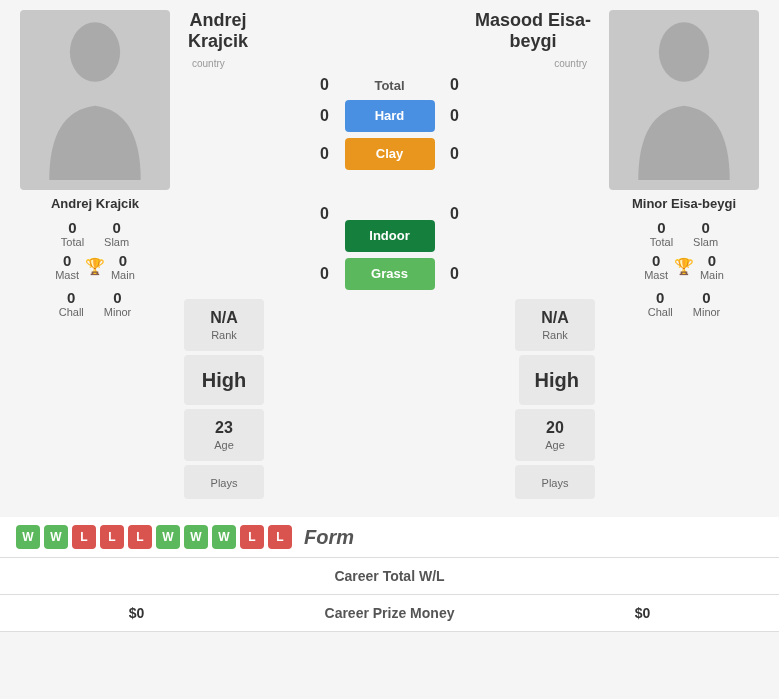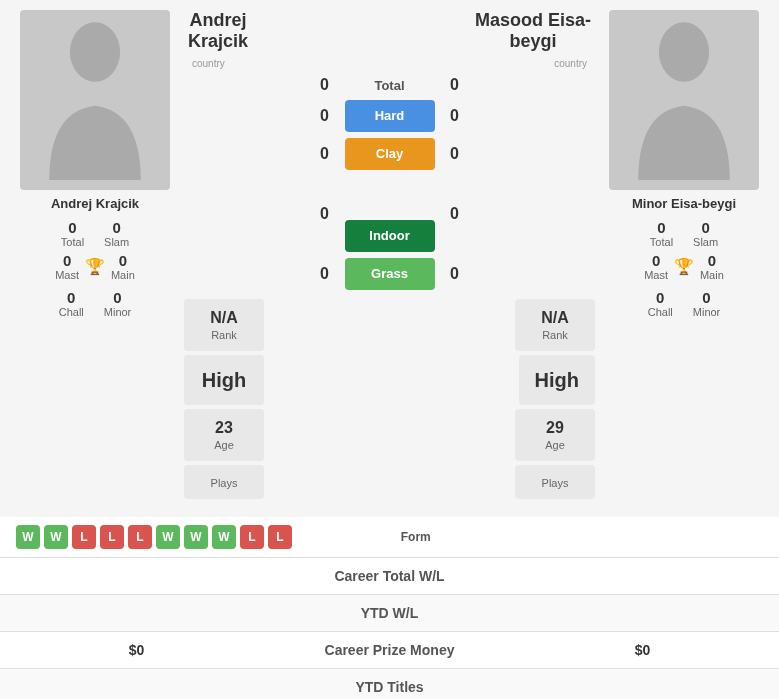--- a/index.html
+++ b/index.html
@@ -231,25 +231,26 @@
       border-radius: 4px;
       color: white;
       font-size: 12px;
       font-weight: 700;
       display: flex;
       align-items: center;
       justify-content: center;
     }
 
     .form-label {
-      font-size: 12px;
+      font-size: 20px;
       font-weight: 600;
       color: #555;
-      text-align: center;
+      text-align: left;
       flex: 1;
+      font-style: italic;
     }
 
     .data-row {
       background: white;
       border-bottom: 1px solid #ddd;
       padding: 10px 10px;
       display: flex;
       align-items: center;
     }
 
@@ -396,21 +397,21 @@
 
         <div style="display:flex; flex-direction:column; gap:4px; align-items:flex-end;">
           <div class="stats-box">
             <span class="stats-box-val">N/A</span>
             <span class="stats-box-label">Rank</span>
           </div>
           <div class="high-box">
             <span class="high-text">High</span>
           </div>
           <div class="stats-box">
-            <span class="stats-box-val">29</span>
+            <span class="stats-box-val">20</span>
             <span class="stats-box-label">Age</span>
           </div>
           <div class="stats-box">
             <span class="stats-box-label">Plays</span>
           </div>
         </div>
       </div>
     </div>
 
     <div class="player-card">
@@ -477,33 +478,23 @@
       <div class="form-label">Form</div>
       <div class="form-badges"></div>
     </div>
 
     <div class="data-row">
       <div class="data-row-val"></div>
       <div class="data-row-label">Career Total W/L</div>
       <div class="data-row-val"></div>
     </div>
 
-    <div class="data-row data-row-alt">
-      <div class="data-row-val"></div>
-      <div class="data-row-label">YTD W/L</div>
-      <div class="data-row-val"></div>
-    </div>
 
     <div class="data-row">
       <div class="data-row-val">$0</div>
       <div class="data-row-label">Career Prize Money</div>
       <div class="data-row-val">$0</div>
     </div>
 
-    <div class="data-row data-row-alt">
-      <div class="data-row-val"></div>
-      <div class="data-row-label">YTD Titles</div>
-      <div class="data-row-val"></div>
-    </div>
 
   </div>
 
 </div>
 
 </body></html>

